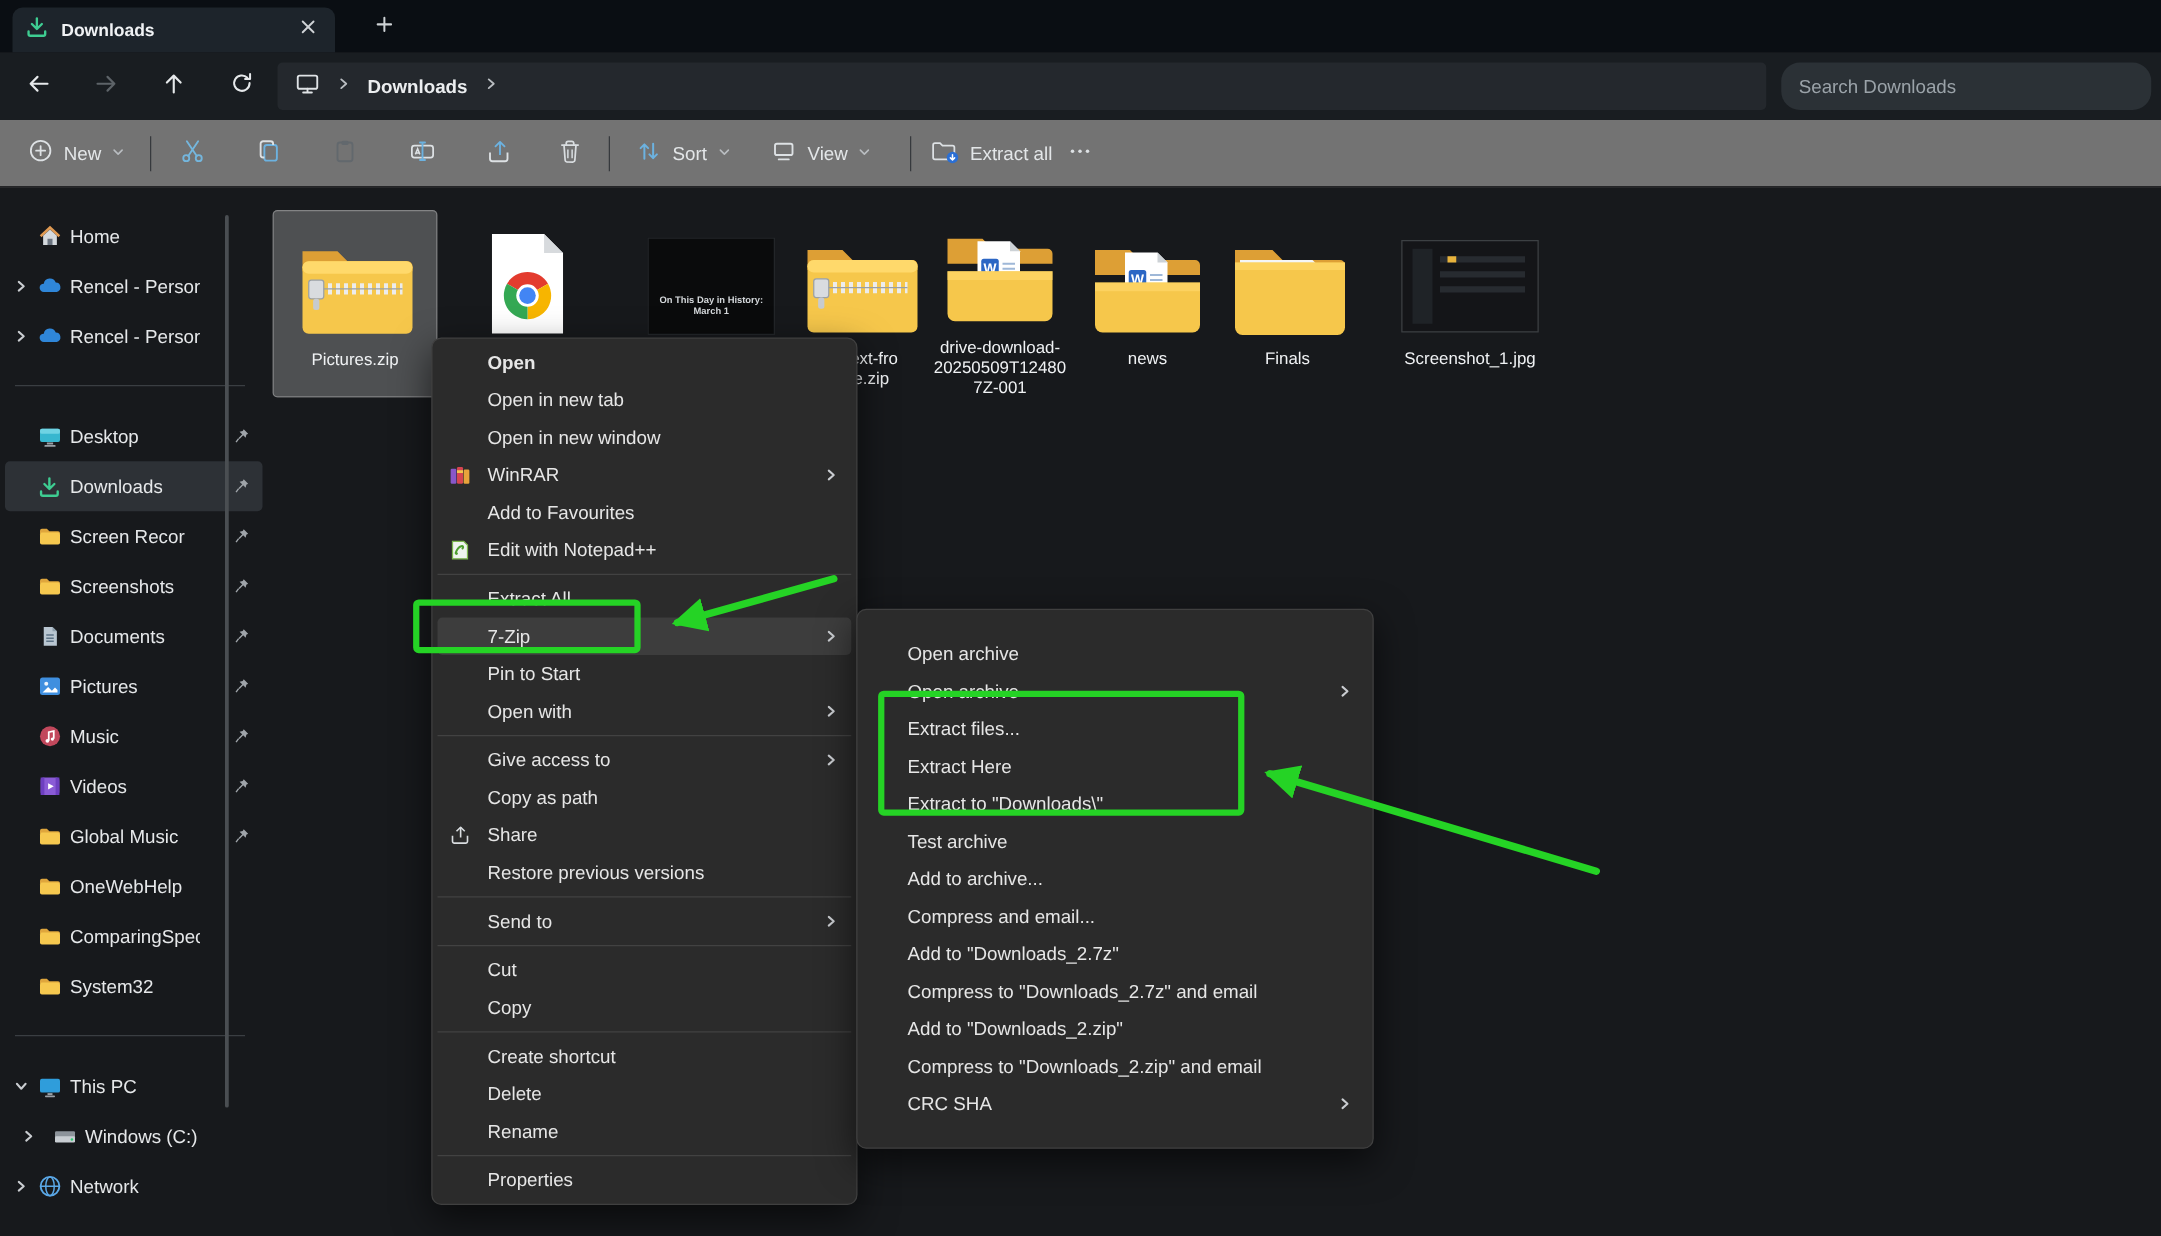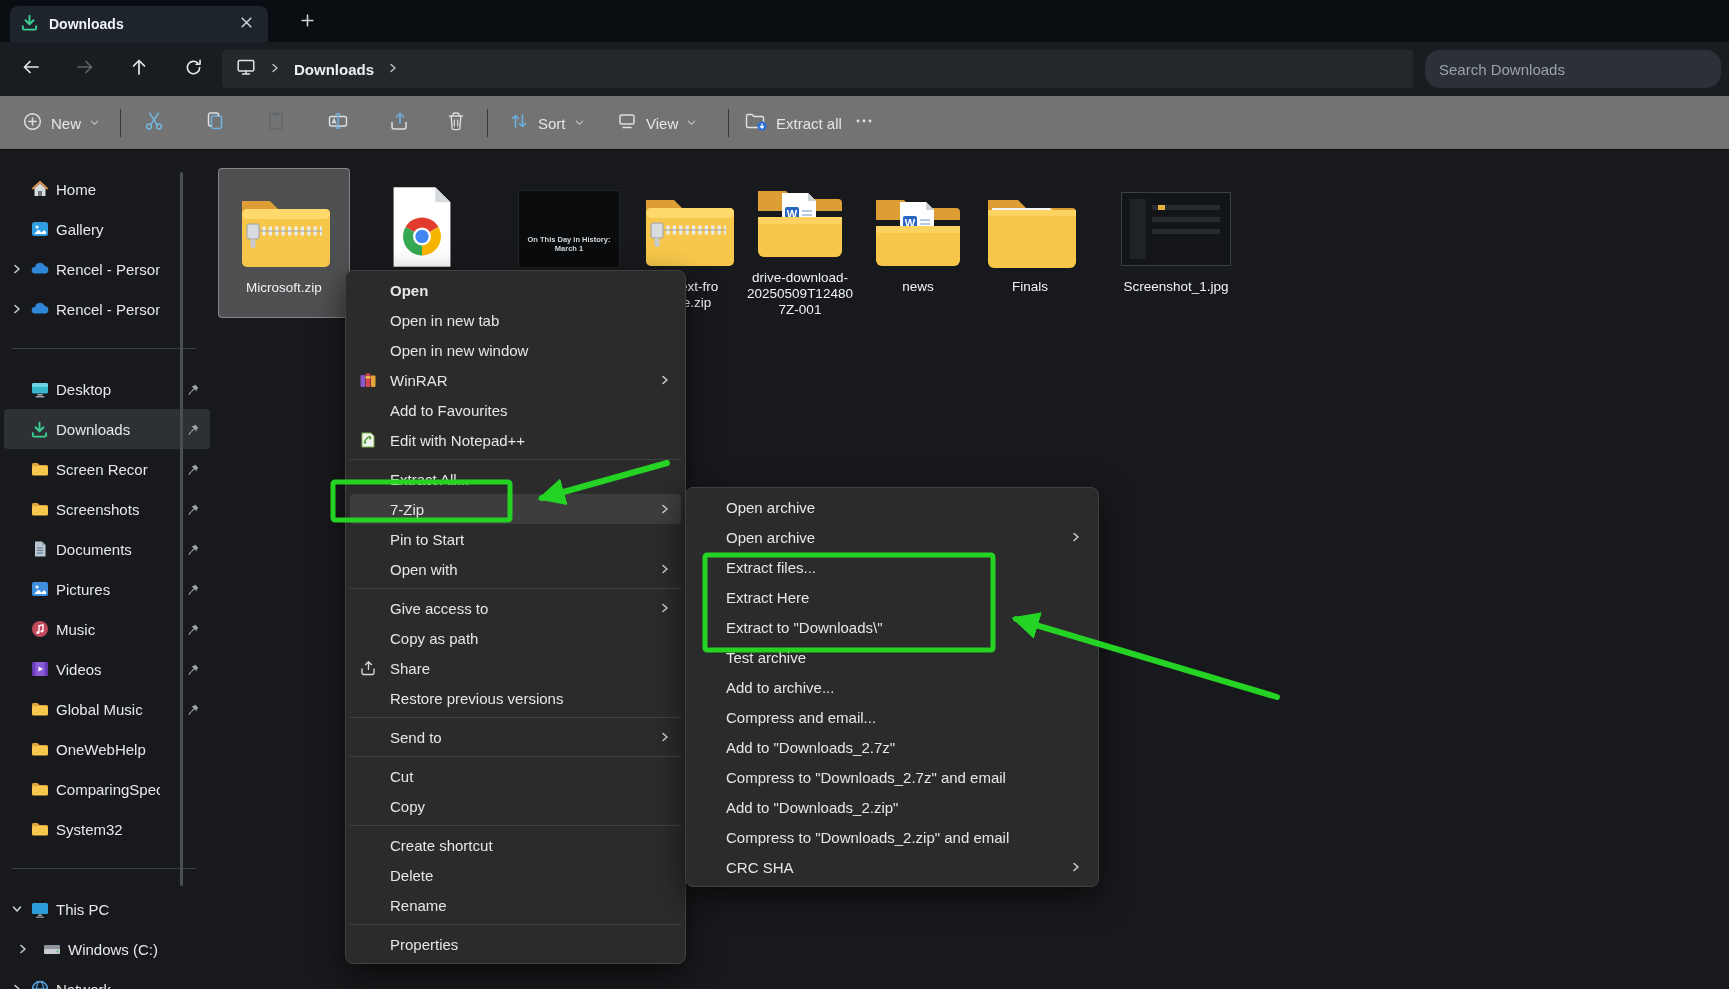--- a/index.html
+++ b/index.html
@@ -57,21 +57,21 @@
     border-radius:8px;box-shadow:0 10px 30px rgba(0,0,0,.6);padding:4px 0;box-sizing:border-box;z-index:5;}
   .ctx-row{position:relative;height:30px;display:flex;align-items:center;padding:0 14px 0 44px;font-size:15px;color:#e6e6e6;}
   .ctx-row.bold{font-weight:700;}
   .ctx-row.hl{background:#3d3d3d;border-radius:4px;margin:0 4px;padding:0 10px 0 40px;}
   .ctx-icon{position:absolute;left:13px;top:6px;width:18px;height:18px;}
   .ctx-arrow{margin-left:auto;display:flex;}
   .ctx-sep{height:9px;position:relative;}
   .ctx-sep::after{content:"";position:absolute;left:4px;right:4px;top:4px;height:1px;background:#424242;}
   
   .submenu{position:absolute;left:685px;top:487px;width:414px;background:#2b2b2b;border:1px solid #404040;
-    border-radius:8px;box-shadow:0 10px 30px rgba(0,0,0,.6);padding:4px 0;box-sizing:border-box;z-index:6;}
+    border-radius:8px;box-shadow:0 10px 30px rgba(0,0,0,.6);padding:20px 0;box-sizing:border-box;z-index:6;}
   .sub-row{height:30px;display:flex;align-items:center;padding:0 16px 0 40px;font-size:15px;color:#e6e6e6;}
   
   .annot{position:absolute;left:0;top:0;z-index:10;pointer-events:none;}
 </style>
 </head>
 <body>
 
 <div class="screen">
 
   <div class="titlebar">
@@ -233,31 +233,20 @@
       <div class="sb-row">
         <span class="sb-chev"></span>
         <span class="sb-icon">
           <svg width="20" height="20" viewBox="0 0 20 20">
             <path d="M2.5 10 10 3l7.5 7" fill="none" stroke="#e09a52" stroke-width="2"></path>
             <path d="M4.5 9.5V17h11V9.5L10 4.5z" fill="#d5dade"></path>
             <rect x="8" y="12" width="4" height="5" fill="#6b7480"></rect>
           </svg>
         </span>
         <span class="sb-label">Home</span>
-      </div>
-      <div class="sb-row">
-        <span class="sb-chev"></span>
-        <span class="sb-icon">
-          <svg width="20" height="20" viewBox="0 0 20 20">
-            <rect x="2" y="3" width="16" height="14" rx="2.5" fill="#2f9de0"></rect>
-            <circle cx="7" cy="8" r="1.6" fill="#fff" opacity=".9"></circle>
-            <path d="M4 15l4.5-4.5 3 3 2.5-2.5 2 2V15z" fill="#fff"></path>
-          </svg>
-        </span>
-        <span class="sb-label">Gallery</span>
       </div>
       <div class="sb-row">
         <span class="sb-chev">
           <svg width="12" height="12" viewBox="0 0 12 12">
             <path d="M4 2.5 8 6 4 9.5" fill="none" stroke="#c9ccd0" stroke-width="1.6" stroke-linecap="round" stroke-linejoin="round"></path>
           </svg>
         </span>
         <span class="sb-icon">
           <svg width="20" height="20" viewBox="0 0 20 20">
             <path d="M5 14.5a3.3 3.3 0 0 1 0-6.6A5 5 0 0 1 14.6 7a3.8 3.8 0 0 1 .8 7.5z" fill="#2f86d8"></path>
@@ -499,21 +488,21 @@
             <path d="M8 14h28l8 8h48a4 4 0 0 1 4 4v4H8z" fill="#dd9f35"></path>
             <rect x="8" y="22" width="88" height="58" rx="5" fill="#f6c74b"></rect>
             <rect x="8" y="22" width="88" height="10" rx="5" fill="#ffd96b"></rect>
             <line x1="22" y1="44" x2="88" y2="44" stroke="#ececec" stroke-width="9" stroke-dasharray="3.2 3.2"></line>
             <line x1="22" y1="44" x2="88" y2="44" stroke="#9aa0a5" stroke-width="1"></line>
             <rect x="13" y="37" width="12" height="15" rx="2" fill="#d9dcdf" stroke="#9aa0a5"></rect>
             <rect x="16.5" y="52" width="5" height="9" rx="2" fill="#c7cbcf"></rect>
           </svg>
         </div>
         <div class="tlabel">
-          <div>Microsoft.zip</div>
+          <div>Pictures.zip</div>
         </div>
       </div>
       <div class="tile" style="left: 356px;">
         <div class="ticon">
           <svg width="72" height="90" viewBox="0 0 76 92">
             <path d="M8 4h44l16 16v68H8z" fill="#fff"></path>
             <path d="M52 4l16 16H52z" fill="#d7dadd"></path>
             <path d="M38 56 20.7 46A20 20 0 0 1 55.3 46z" fill="#e33b2e"></path>
             <path d="M38 56l17.3-10A20 20 0 0 1 38 76z" fill="#f7b500"></path>
             <path d="M38 56v20A20 20 0 0 1 20.7 46z" fill="#34a853"></path>

